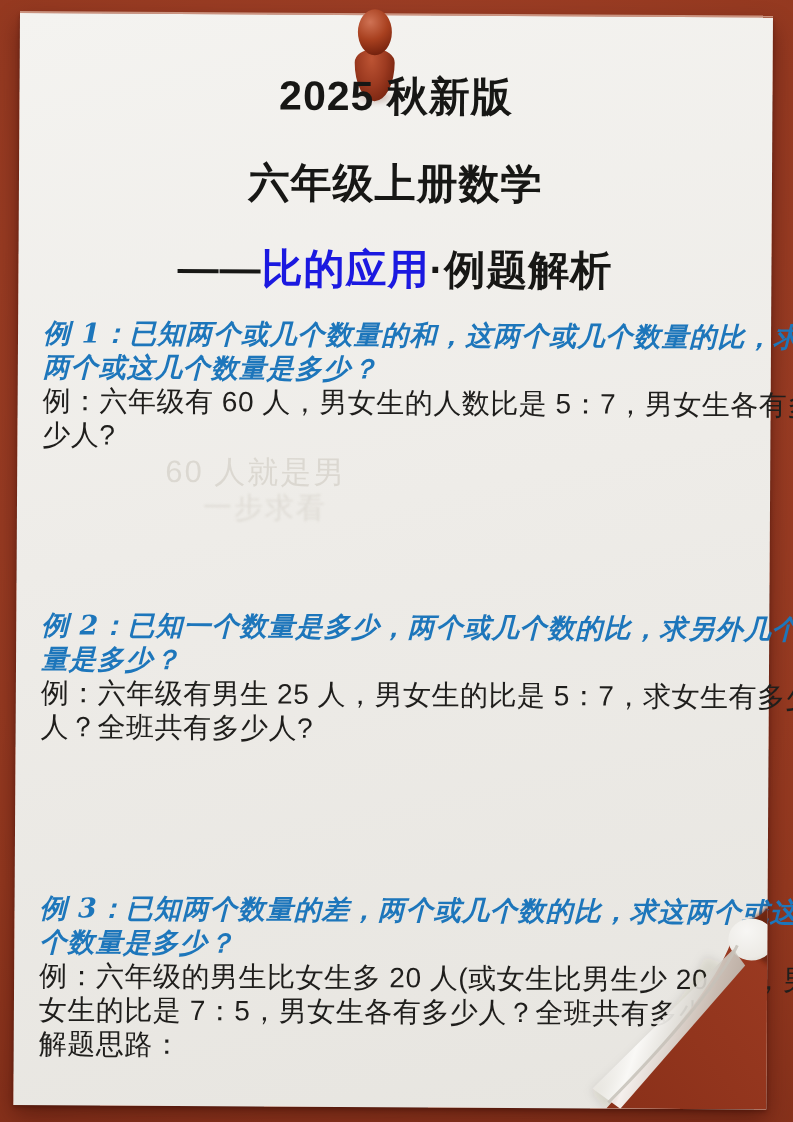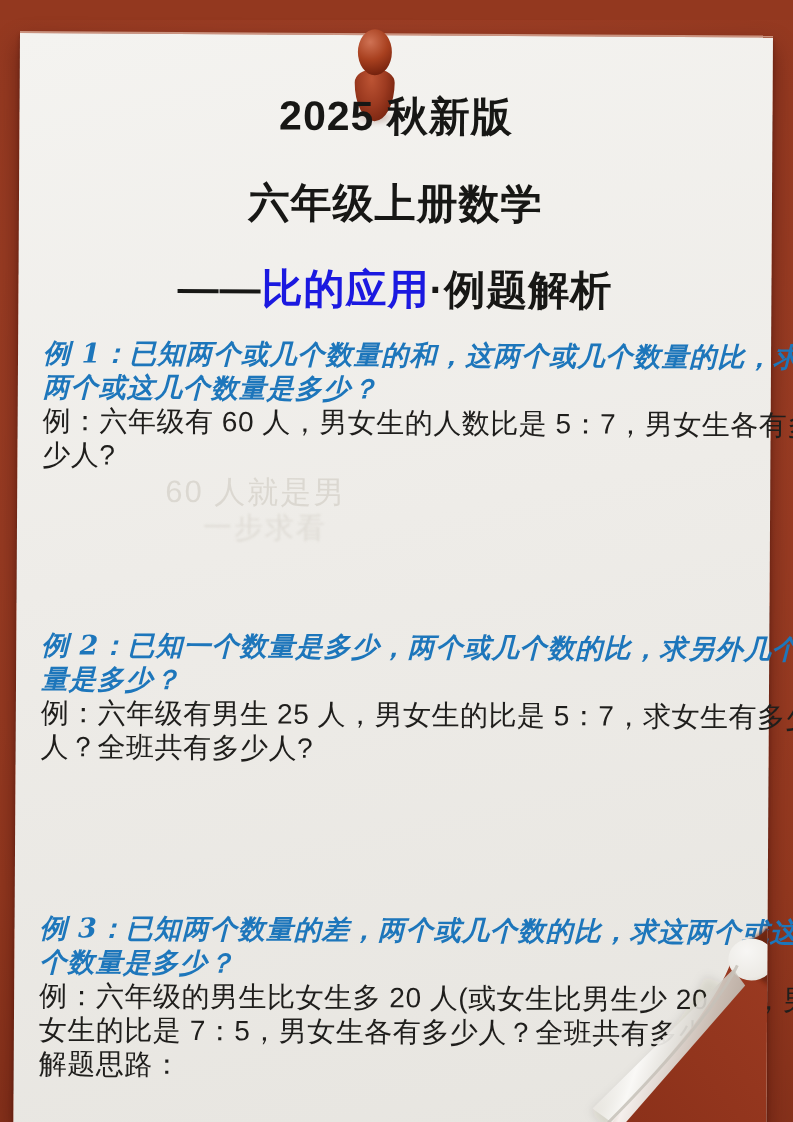--- a/index.html
+++ b/index.html
@@ -4,21 +4,20 @@
 <style>
   html,body{margin:0;padding:0;}
   body{
     width:793px;height:1122px;overflow:hidden;position:relative;
     font-family:"Liberation Sans","DejaVu Sans",sans-serif;
     background:#93381f;
   }
   .scene{
     position:absolute;inset:0;
     background:radial-gradient(130% 110% at 50% 35%, #a5432b 0%, #93381f 55%, #6e2413 100%);
-    margin-top:20px;
   }
   
   .paper{
     position:absolute;left:20px;top:13px;width:753px;height:1092px;
     background:linear-gradient(168deg,#f4f3f0 0%,#eeece8 45%,#e7e5e0 100%);
     transform:rotate(0.35deg);transform-origin:0 0;
     box-shadow:0 10px 24px rgba(40,5,0,.45), 0 2px 4px rgba(40,5,0,.35);
   }
   .paper::before{
     content:"";position:absolute;left:0;top:-2px;width:100%;height:2px;

